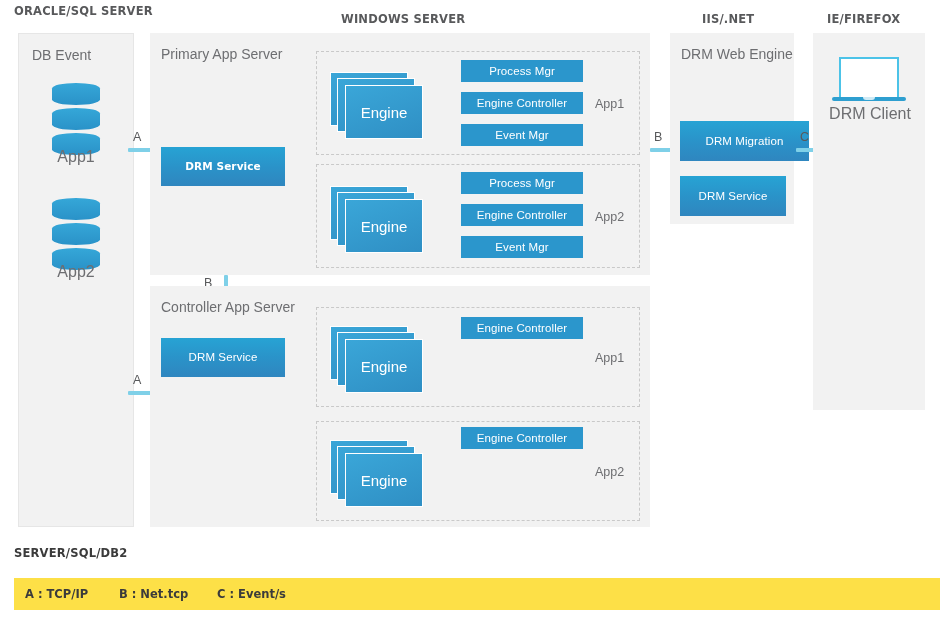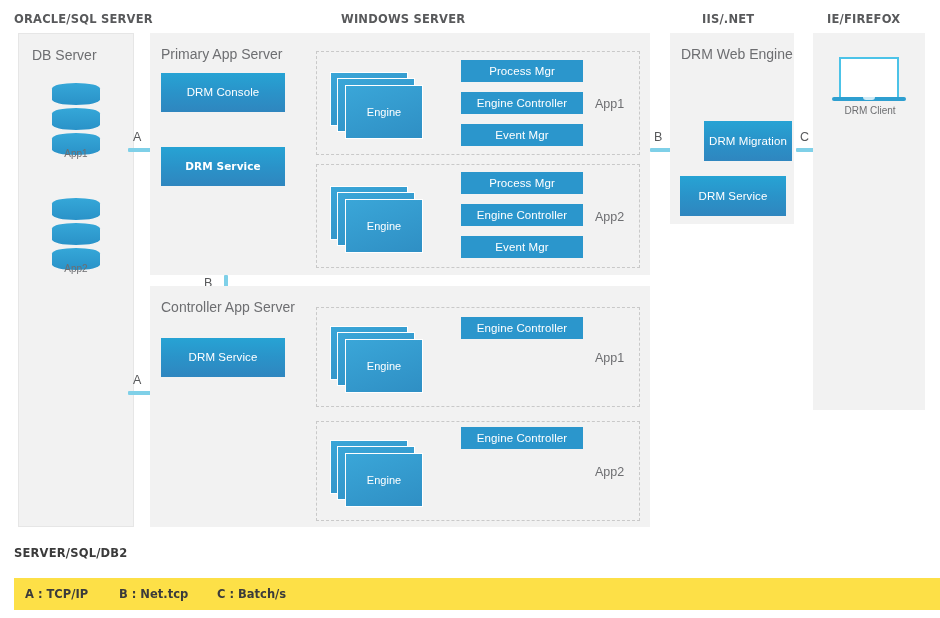--- a/index.html
+++ b/index.html
@@ -98,21 +98,21 @@
     position: absolute;
     box-sizing: border-box;
     background: linear-gradient(160deg, #3aa6d8 0%, #2f8fc4 100%);
     border: 1.5px solid #ffffff;
   }
   .engine-stack .c1 { left: 0px;  top: 0px;  width: 78px; height: 54px; }
   .engine-stack .c2 { left: 7px;  top: 6px;  width: 78px; height: 54px; }
   .engine-stack .c3 {
     left: 15px; top: 13px; width: 78px; height: 54px;
     display: flex; align-items: center; justify-content: center;
-    color: #ffffff; font-size: 11px;
+    color: #ffffff; font-size: 15px;
   }
 
   
   .db-icon {
     position: absolute;
     width: 48px;
     height: 74px;
   }
   .db-icon .seg {
     position: absolute;
@@ -120,21 +120,21 @@
     width: 48px;
     height: 22px;
     background: linear-gradient(180deg, #35a7d8 0%, #2a92c8 100%);
     border-radius: 48px / 11px;
   }
   .db-icon .s1 { top: 0px; }
   .db-icon .s2 { top: 25px; }
   .db-icon .s3 { top: 50px; }
   .db-label {
     position: absolute;
-    font-size: 10px;
+    font-size: 16px;
     color: #6d6e71;
     text-align: center;
     white-space: nowrap;
   }
 
   
   .laptop {
     position: absolute;
     width: 74px;
     height: 52px;
@@ -206,27 +206,27 @@
     color: #3b3b3b;
     white-space: nowrap;
     position: absolute;
   }
 </style>
 </head>
 <body>
 
 <div id="stage">
 
-  <div class="zone-title" style="left:14px; top:12px;">ORACLE/SQL SERVER</div>
+  <div class="zone-title" style="left:14px; top:4px;">ORACLE/SQL SERVER</div>
   <div class="zone-title" style="left:341px; top:12px;">WINDOWS SERVER</div>
   <div class="zone-title" style="left:702px; top:12px;">IIS/.NET</div>
   <div class="zone-title" style="left:827px; top:12px;">IE/FIREFOX</div>
 
   <div class="panel bordered" style="left:18px; top:33px; width:116px; height:494px;"></div>
-  <div class="panel-label" style="left:32px; top:47px;">DB Server</div>
+  <div class="panel-label" style="left:32px; top:47px;">DB Event</div>
 
   <div class="db-icon" style="left:52px; top:83px;">
     <div class="seg s3"></div>
     <div class="seg s2"></div>
     <div class="seg s1"></div>
   </div>
   <div class="db-label" style="left:36px; top:148px; width:80px;">App1</div>
 
   <div class="db-icon" style="left:52px; top:198px;">
     <div class="seg s3"></div>
@@ -237,21 +237,20 @@
 
   <div class="conn-letter" style="left:133px; top:130px;">A</div>
   <div class="conn-h" style="left:128px; top:148px; width:24px;"></div>
 
   <div class="conn-letter" style="left:133px; top:373px;">A</div>
   <div class="conn-h" style="left:128px; top:391px; width:24px;"></div>
 
   <div class="panel" style="left:150px; top:33px; width:500px; height:242px;"></div>
   <div class="panel-label" style="left:161px; top:46px;">Primary App Server</div>
 
-  <div class="bluebox" style="left:161px; top:73px; width:124px; height:39px;">DRM Console</div>
   <div class="bluebox bold" style="left:161px; top:147px; width:124px; height:39px;">DRM Service</div>
 
   <div class="appgroup" style="left:316px; top:51px; width:324px; height:104px;"></div>
   <div class="engine-stack" style="left:330px; top:72px;">
     <div class="card c1"></div>
     <div class="card c2"></div>
     <div class="card c3">Engine</div>
   </div>
   <div class="bluebox flat" style="left:461px; top:60px; width:122px; height:22px;">Process Mgr</div>
   <div class="bluebox flat" style="left:461px; top:92px; width:122px; height:22px;">Engine Controller</div>
@@ -294,36 +293,36 @@
   </div>
   <div class="bluebox flat" style="left:461px; top:427px; width:122px; height:22px;">Engine Controller</div>
   <div class="applabel" style="left:595px; top:465px;">App2</div>
 
   <div class="conn-letter" style="left:654px; top:130px;">B</div>
   <div class="conn-h" style="left:650px; top:148px; width:24px;"></div>
 
   <div class="panel" style="left:670px; top:33px; width:124px; height:191px;"></div>
   <div class="panel-label" style="left:681px; top:46px;">DRM Web Engine</div>
 
-  <div class="bluebox" style="left:704px; top:121px; width:88px; height:40px;">DRM Migration</div>
+  <div class="bluebox" style="left:680px; top:121px; width:129px; height:40px;">DRM Migration</div>
   <div class="bluebox" style="left:680px; top:176px; width:106px; height:40px;">DRM Service</div>
 
   <div class="conn-letter" style="left:800px; top:130px;">C</div>
   <div class="conn-h" style="left:796px; top:148px; width:24px;"></div>
 
   <div class="panel" style="left:813px; top:33px; width:112px; height:377px;"></div>
 
   <div class="laptop" style="left:832px; top:57px;">
     <div class="screen"></div>
     <div class="base"></div>
     <div class="notch"></div>
   </div>
   <div class="db-label" style="left:820px; top:105px; width:100px;">DRM Client</div>
 
   <div class="bottom-note" style="left:14px; top:546px;">SERVER/SQL/DB2</div>
 
   <div class="legend-bar" style="left:14px; top:578px; width:926px; height:32px;">
     <div class="legend-item" style="left:11px;">A : TCP/IP</div>
     <div class="legend-item" style="left:105px;">B : Net.tcp</div>
-    <div class="legend-item" style="left:203px;">C : Batch/s</div>
+    <div class="legend-item" style="left:203px;">C : Event/s</div>
   </div>
 
 </div>
 
 </body></html>

